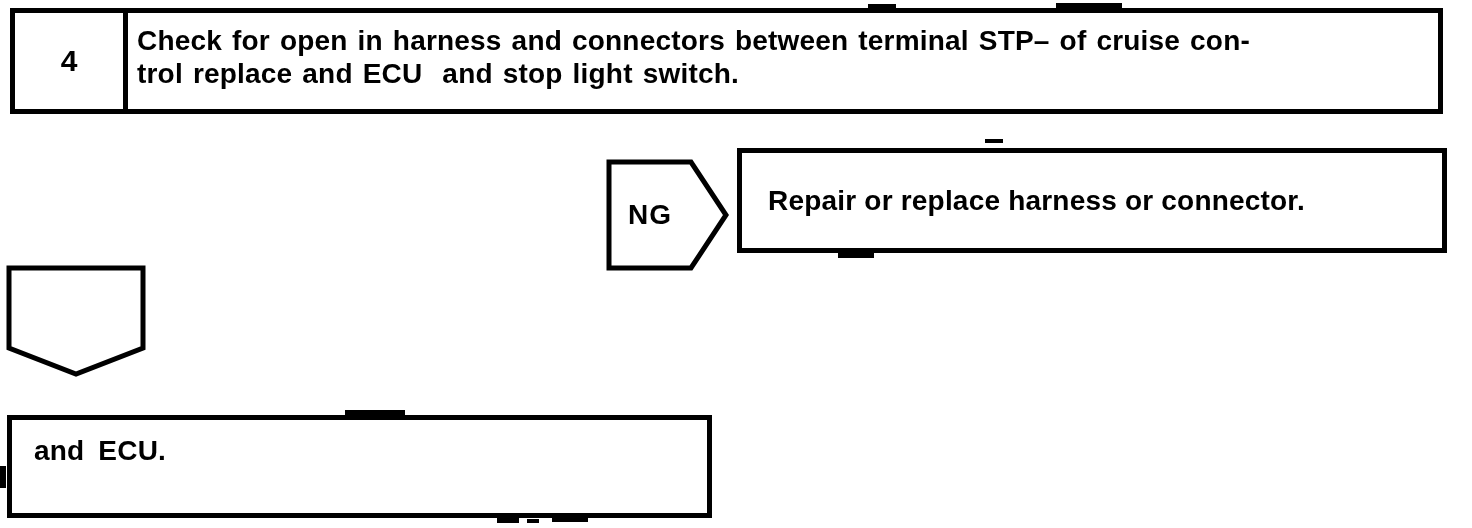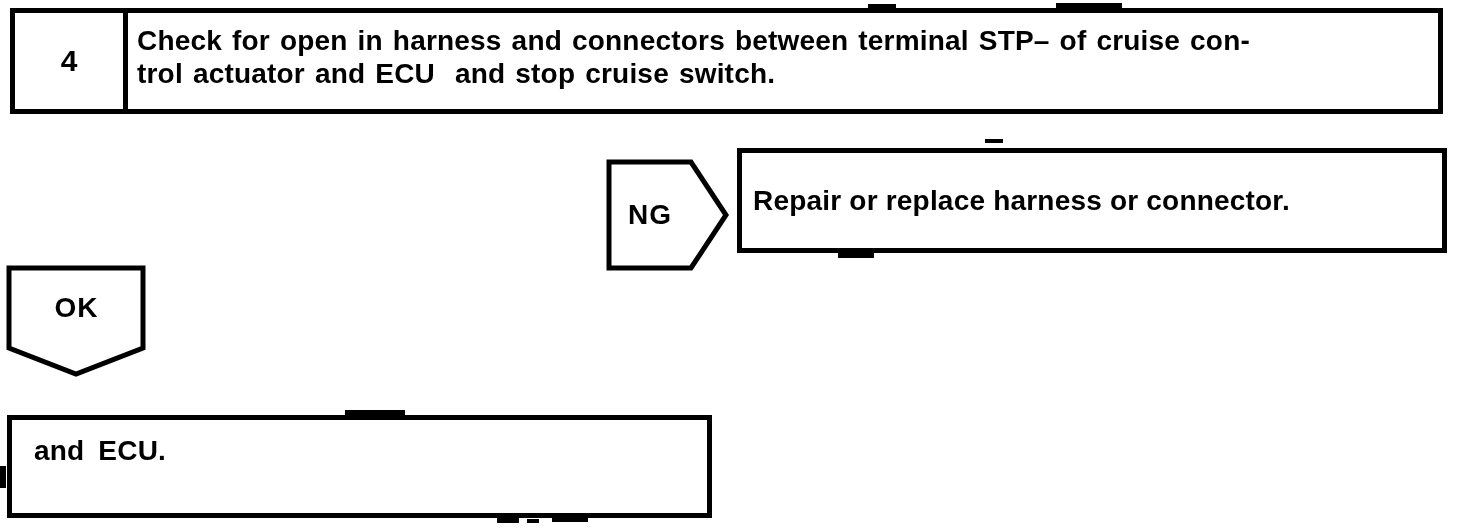--- a/index.html
+++ b/index.html
@@ -69,21 +69,21 @@
   }
   
   .ng-box {
     position: absolute;
     left: 737px; top: 148px;
     width: 710px; height: 105px;
     border: 5px solid #000;
     box-sizing: border-box;
     display: flex;
     align-items: center;
-    padding-left: 11px;
+    padding-left: 26px;
     font-size: 28px;
     letter-spacing: 0.2px;
     background: #fff;
   }
   
   .ok-connector {
     position: absolute;
     left: 6px; top: 265px;
     width: 141px; height: 114px;
   }
@@ -122,40 +122,39 @@
 <body>
 
 <div class="page">
 
   <div class="step-box">
     <div class="step-number-cell">
       <span>4</span>
     </div>
     <div class="step-text">
       <div class="line">Check for open in harness and connectors between terminal STP– of cruise con-</div>
-      <div class="line">trol actuator and ECU  and stop cruise switch.</div>
+      <div class="line">trol replace and ECU  and stop light switch.</div>
     </div>
   </div>
 
   <div class="ng-connector">
     <svg width="124" height="112" viewBox="0 0 124 112">
       <polygon points="3,3 85,3 120,56 85,109 3,109" fill="#ffffff" stroke="#000000" stroke-width="5"></polygon>
     </svg>
     <span class="ng-label">NG</span>
   </div>
 
   <div class="ng-box">
     <span>Repair or replace harness or connector.</span>
   </div>
 
   <div class="ok-connector">
     <svg width="141" height="114" viewBox="0 0 141 114">
       <polygon points="3,3 137,3 137,83 70,109 3,83" fill="#ffffff" stroke="#000000" stroke-width="5"></polygon>
     </svg>
-    <span class="ok-label">OK</span>
   </div>
 
   <div class="ok-box">
     <div>and ECU.</div>
   </div>
 
   <i class="smudge" style="left:868px; top:4px;  width:28px; height:5px;"></i>
   <i class="smudge" style="left:1056px;top:3px;  width:66px; height:6px;"></i>
   <i class="smudge" style="left:985px; top:139px;width:18px; height:4px;"></i>
   <i class="smudge" style="left:838px; top:253px;width:36px; height:5px;"></i>

